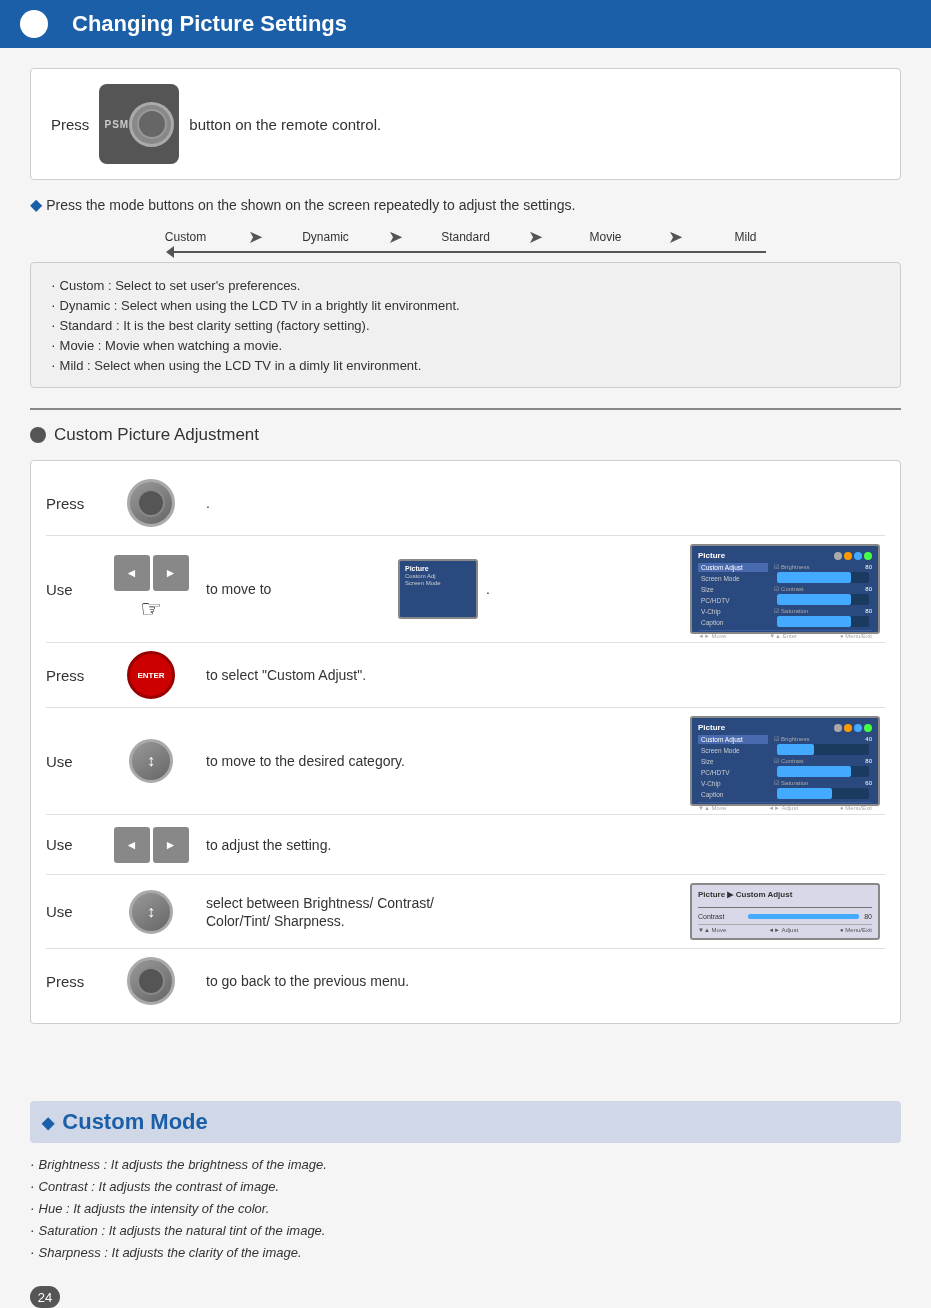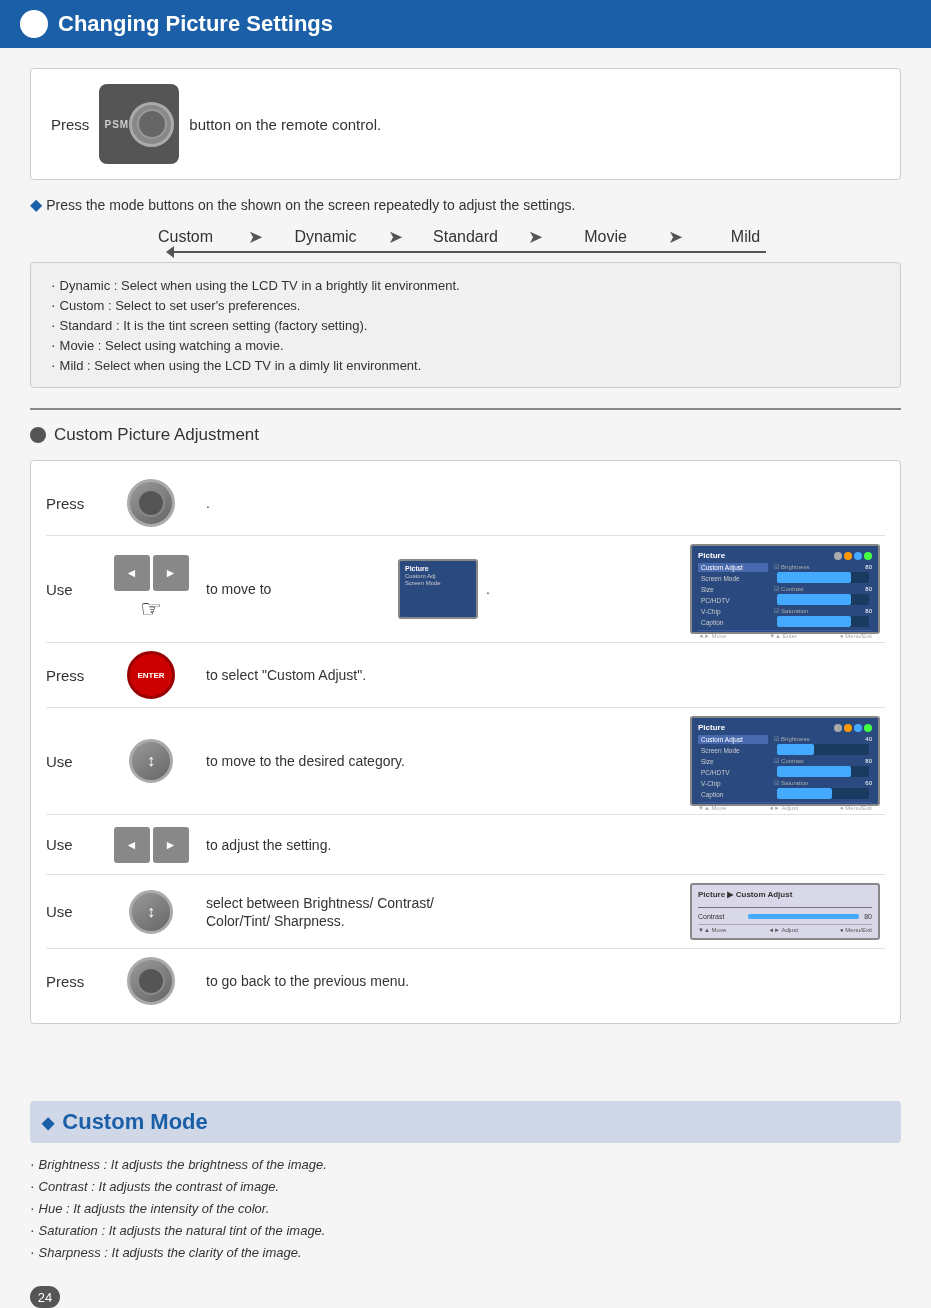--- a/index.html
+++ b/index.html
@@ -21,21 +21,21 @@
     }
     
     .title-bar {
       background: #1a5fa8;
       color: white;
       font-size: 22px;
       font-weight: bold;
       padding: 10px 20px;
       display: flex;
       align-items: center;
-      gap: 10px;
+      gap: 24px;
     }
     .title-bar .circle-icon {
       width: 28px;
       height: 28px;
       border-radius: 50%;
       background: white;
       display: inline-block;
     }
     
     .main-content {
@@ -99,21 +99,21 @@
     .note-text {
       font-size: 14px;
       color: #333;
       margin-bottom: 12px;
     }
     .diamond {
       color: #1a5fa8;
       font-size: 16px;
     }
     .mode-label {
-      font-size: 16px;
+      font-size: 12px;
       color: #333;
       min-width: 90px;
       text-align: center;
     }
     .arrow {
       width: 50px;
       display: flex;
       align-items: center;
       justify-content: center;
     }
@@ -501,24 +501,24 @@
       </div>
 
       <div class="back-arrow-container">
         <div class="back-left-arrow"></div>
         <div style="border-bottom: 2px solid #555; flex: 1; margin-bottom: -1px;"></div>
       </div>
     </div>
 
     <div class="desc-box">
       <ul>
+        <li>Custom : Select to set user's preferences.</li>
         <li>Dynamic : Select when using the LCD TV in a brightly lit environment.</li>
-        <li>Custom : Select to set user's preferences.</li>
-        <li>Standard : It is the tint screen setting (factory setting).</li>
-        <li>Movie : Select using watching a movie.</li>
+        <li>Standard : It is the best clarity setting (factory setting).</li>
+        <li>Movie : Movie when watching a movie.</li>
         <li>Mild : Select when using the LCD TV in a dimly lit environment.</li>
       </ul>
     </div>
 
     <div class="section-divider"></div>
 
     <div class="section-title">
       <div class="section-dot"></div>
       <span class="section-title-text">Custom Picture Adjustment</span>
     </div>

